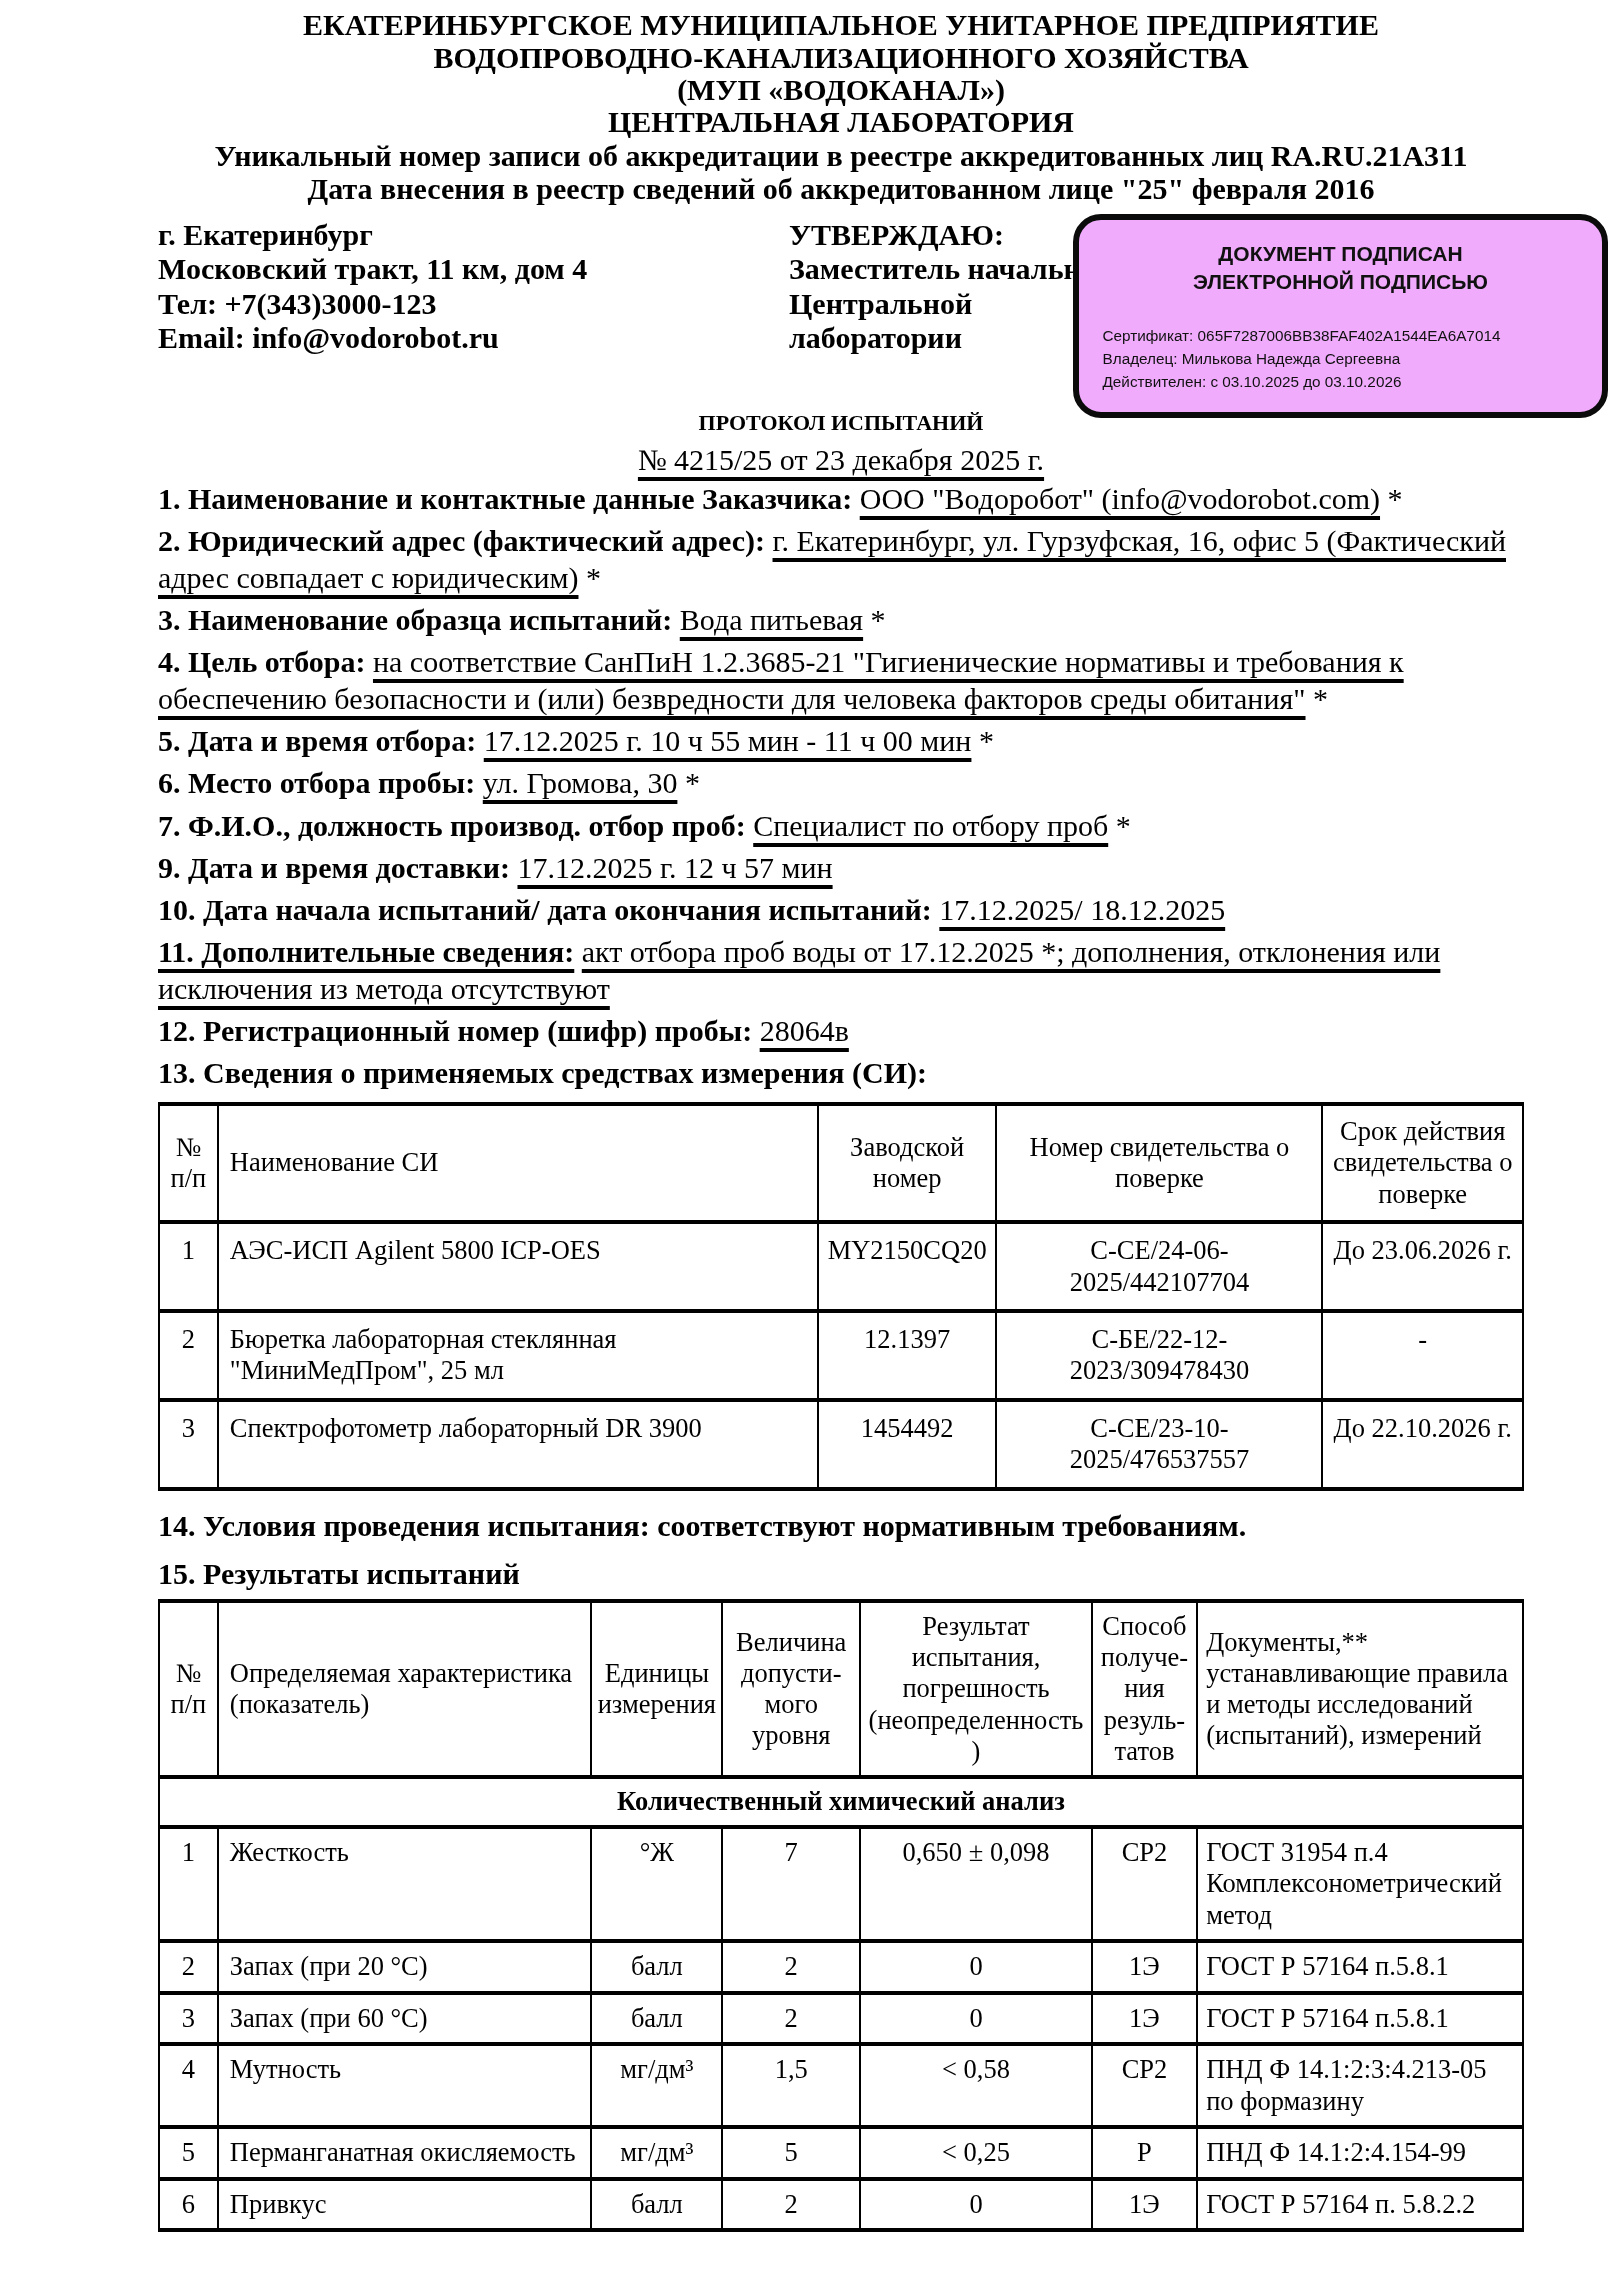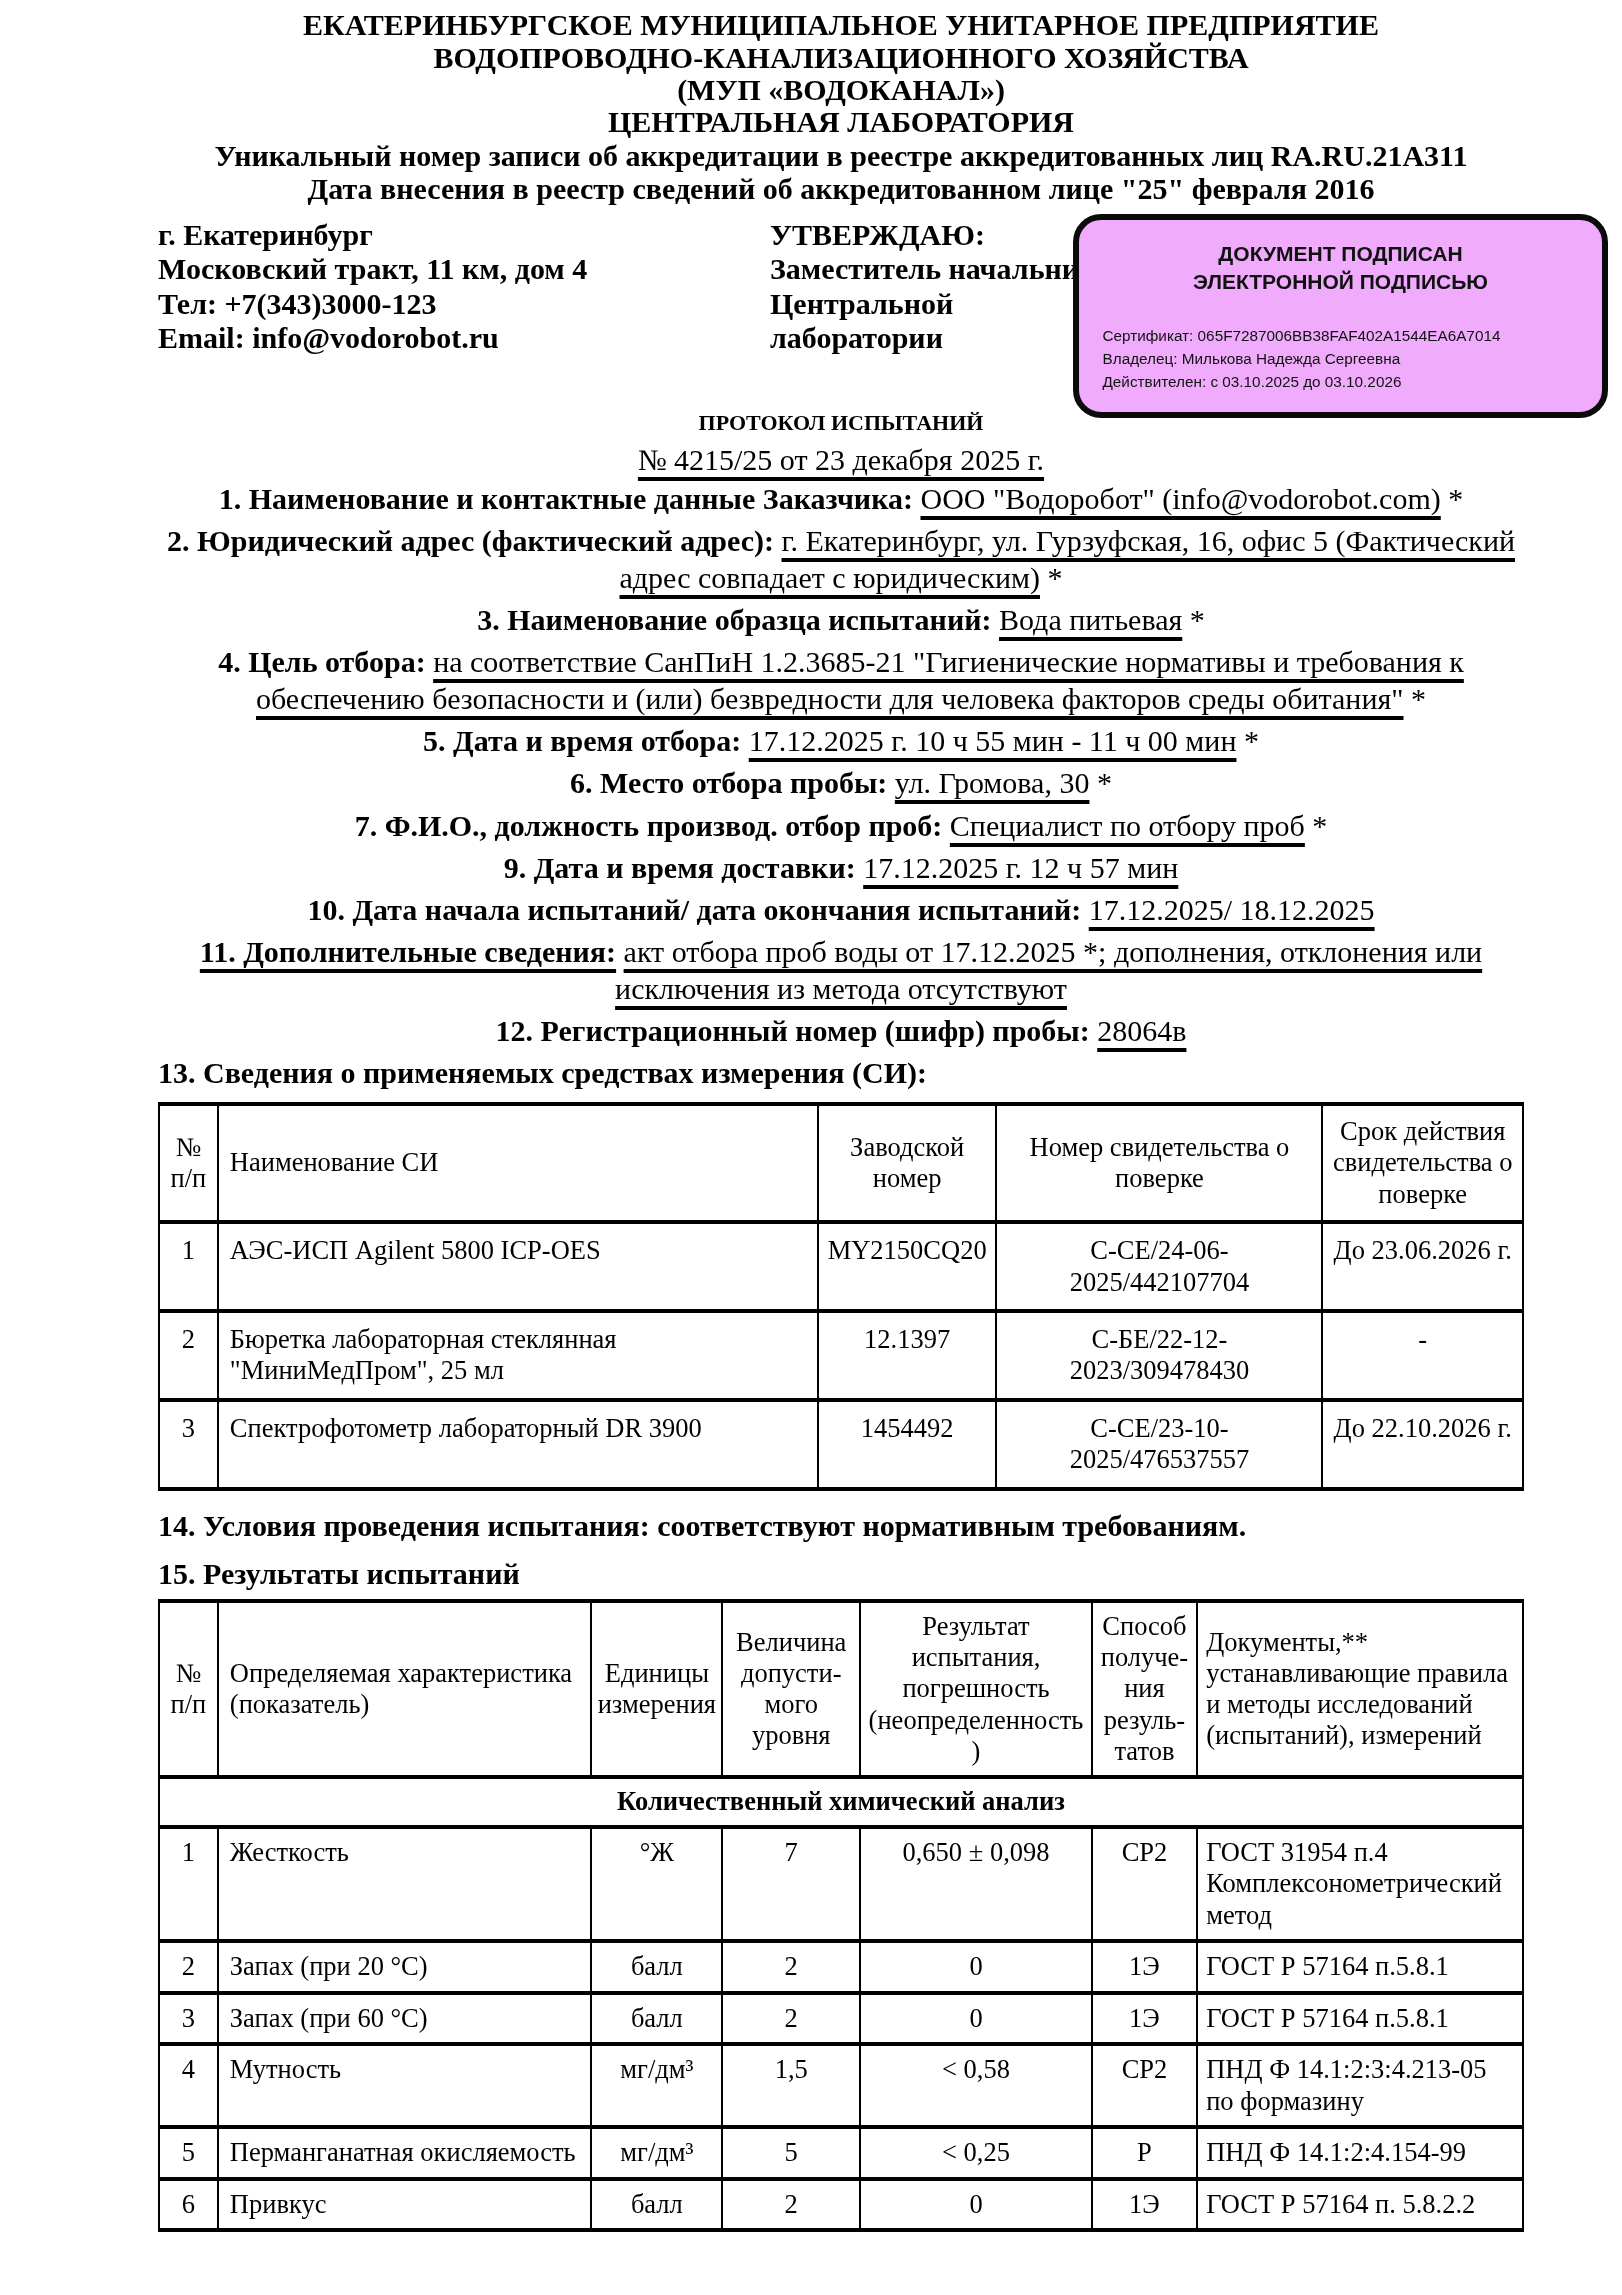--- a/index.html
+++ b/index.html
@@ -14,41 +14,41 @@
   }
   .page { padding:9.2px 99px 0 158px; position:relative; }
 
   
   .org-header { text-align:center; font-weight:bold; }
   .org-header .line { line-height:1.08; }
   .org-header .accred { line-height:1.12; }
 
   
   .top-row { position:relative; margin-top:12.2px; min-height:178px; }
-  .top-flex { display:flex; }
+  .top-flex { display:flex;gap:19px; }
   .contacts { width:612px; font-weight:bold; line-height:1.14; }
   .approval { width:357px; font-weight:bold; line-height:1.14; }
   .stamp {
     position:absolute; top:-4.1px; right:-84px;
     width:535px; min-height:204px;
     border:6.6px solid #0b0b0b; border-radius:28px;
     padding:20.4px 23.5px 17.3px 23.5px;
     background:#f0abfc;
     font-family:"Liberation Sans","DejaVu Sans",sans-serif;
   }
   .stamp-title { text-align:center; font-size:21px; line-height:1.3; font-weight:bold; color:#111; }
   .stamp-details { margin-top:30px; font-size:15.3px; line-height:1.5; color:#111; }
 
   
   .protocol-title { text-align:center; font-weight:bold; font-size:22px; margin-top:15.3px; }
   .protocol-number { text-align:center; margin-top:7.1px; }
   .u { text-decoration:underline; text-decoration-thickness:3.6px; text-underline-offset:7.1px; }
 
   
-  .items { margin-top:2px;text-align:center; }
+  .items { margin-top:2px; }
   .item { margin-top:5.6px; line-height:1.22; }
   .item .label { font-weight:bold; }
   .item .value { text-decoration:underline; text-decoration-thickness:3.6px; text-underline-offset:6.6px; }
   .item.u-all .label { text-decoration:underline; text-decoration-thickness:3.6px; text-underline-offset:6.6px; }
 
   
   table { border-collapse:collapse; width:100%; table-layout:fixed; }
   th, td {
     border-left:2px solid #000; border-right:2px solid #000;
     border-top:4.6px solid #000; border-bottom:4.6px solid #000;

